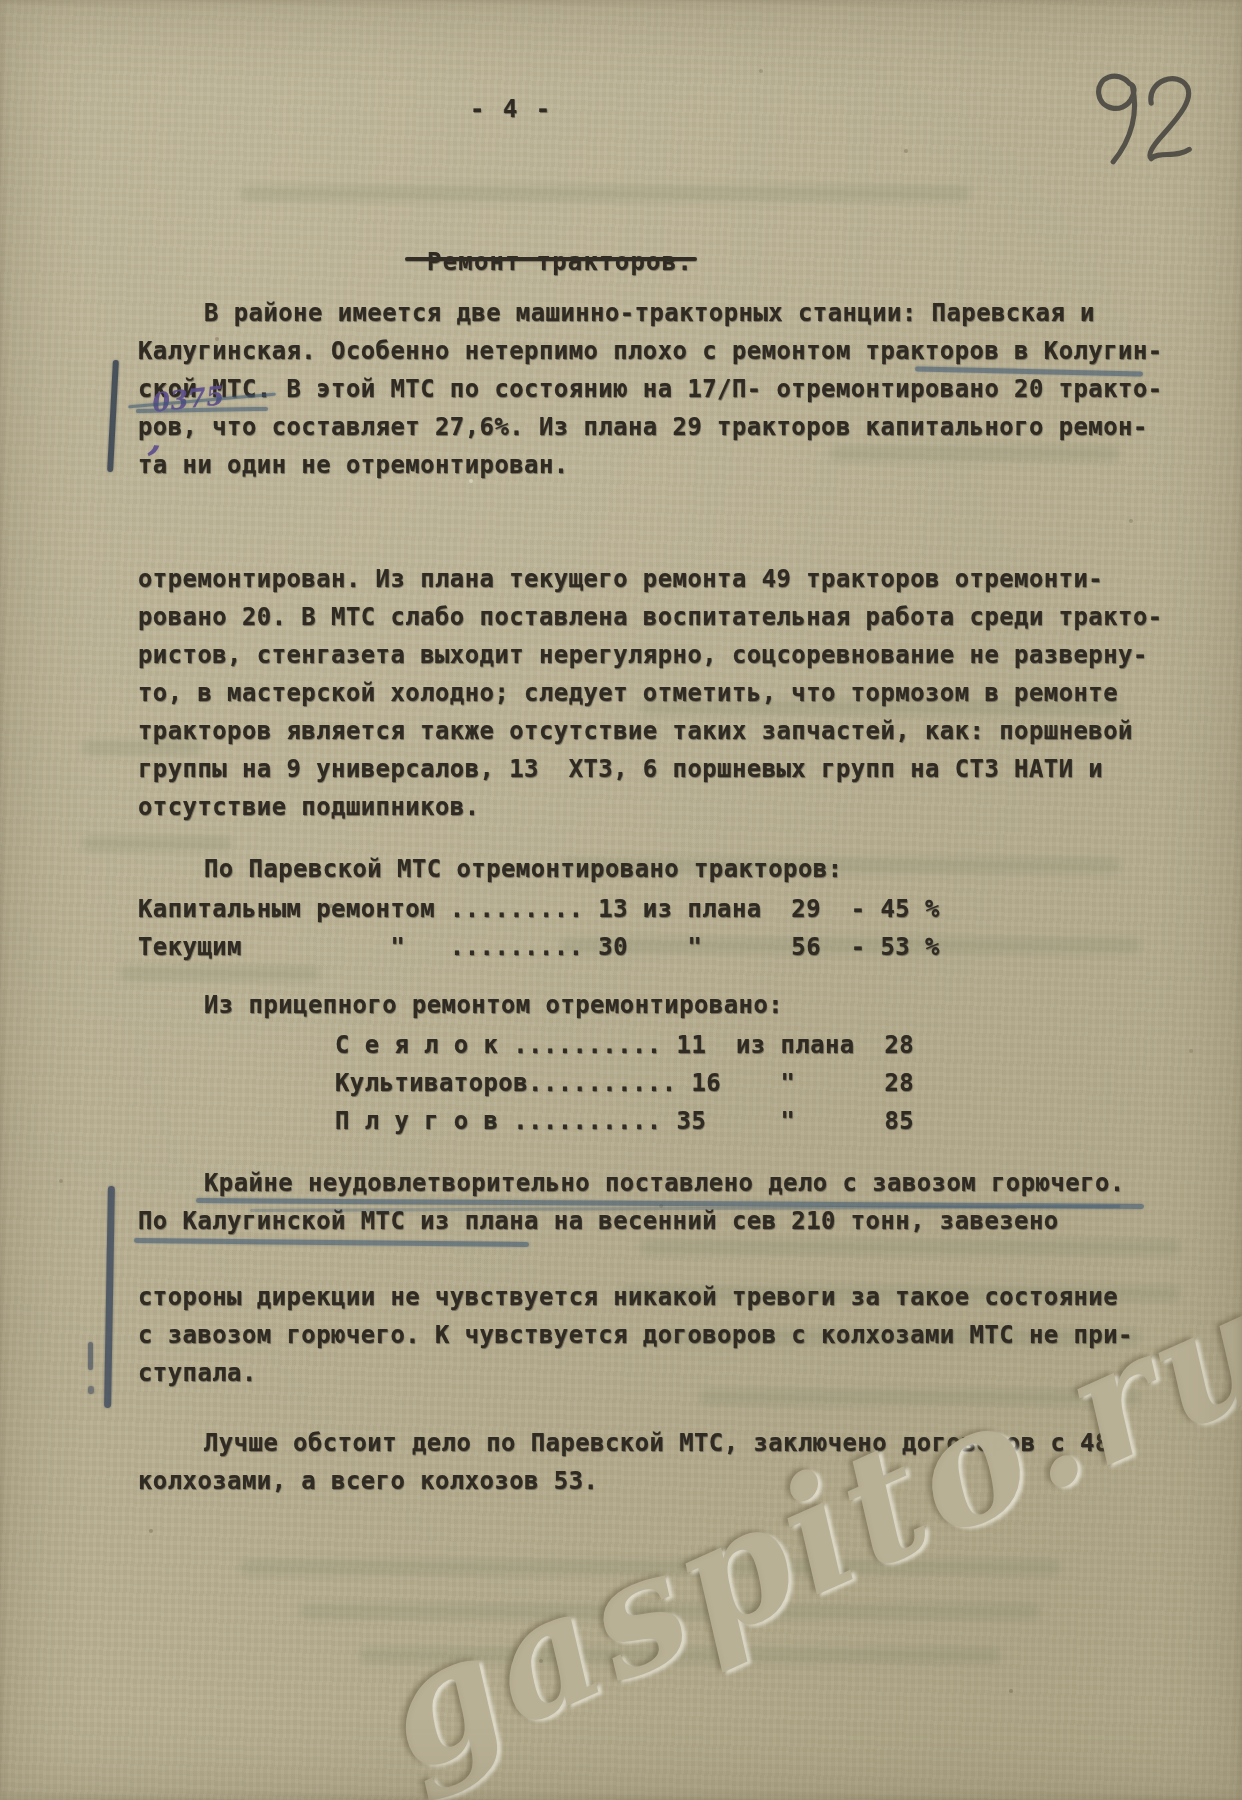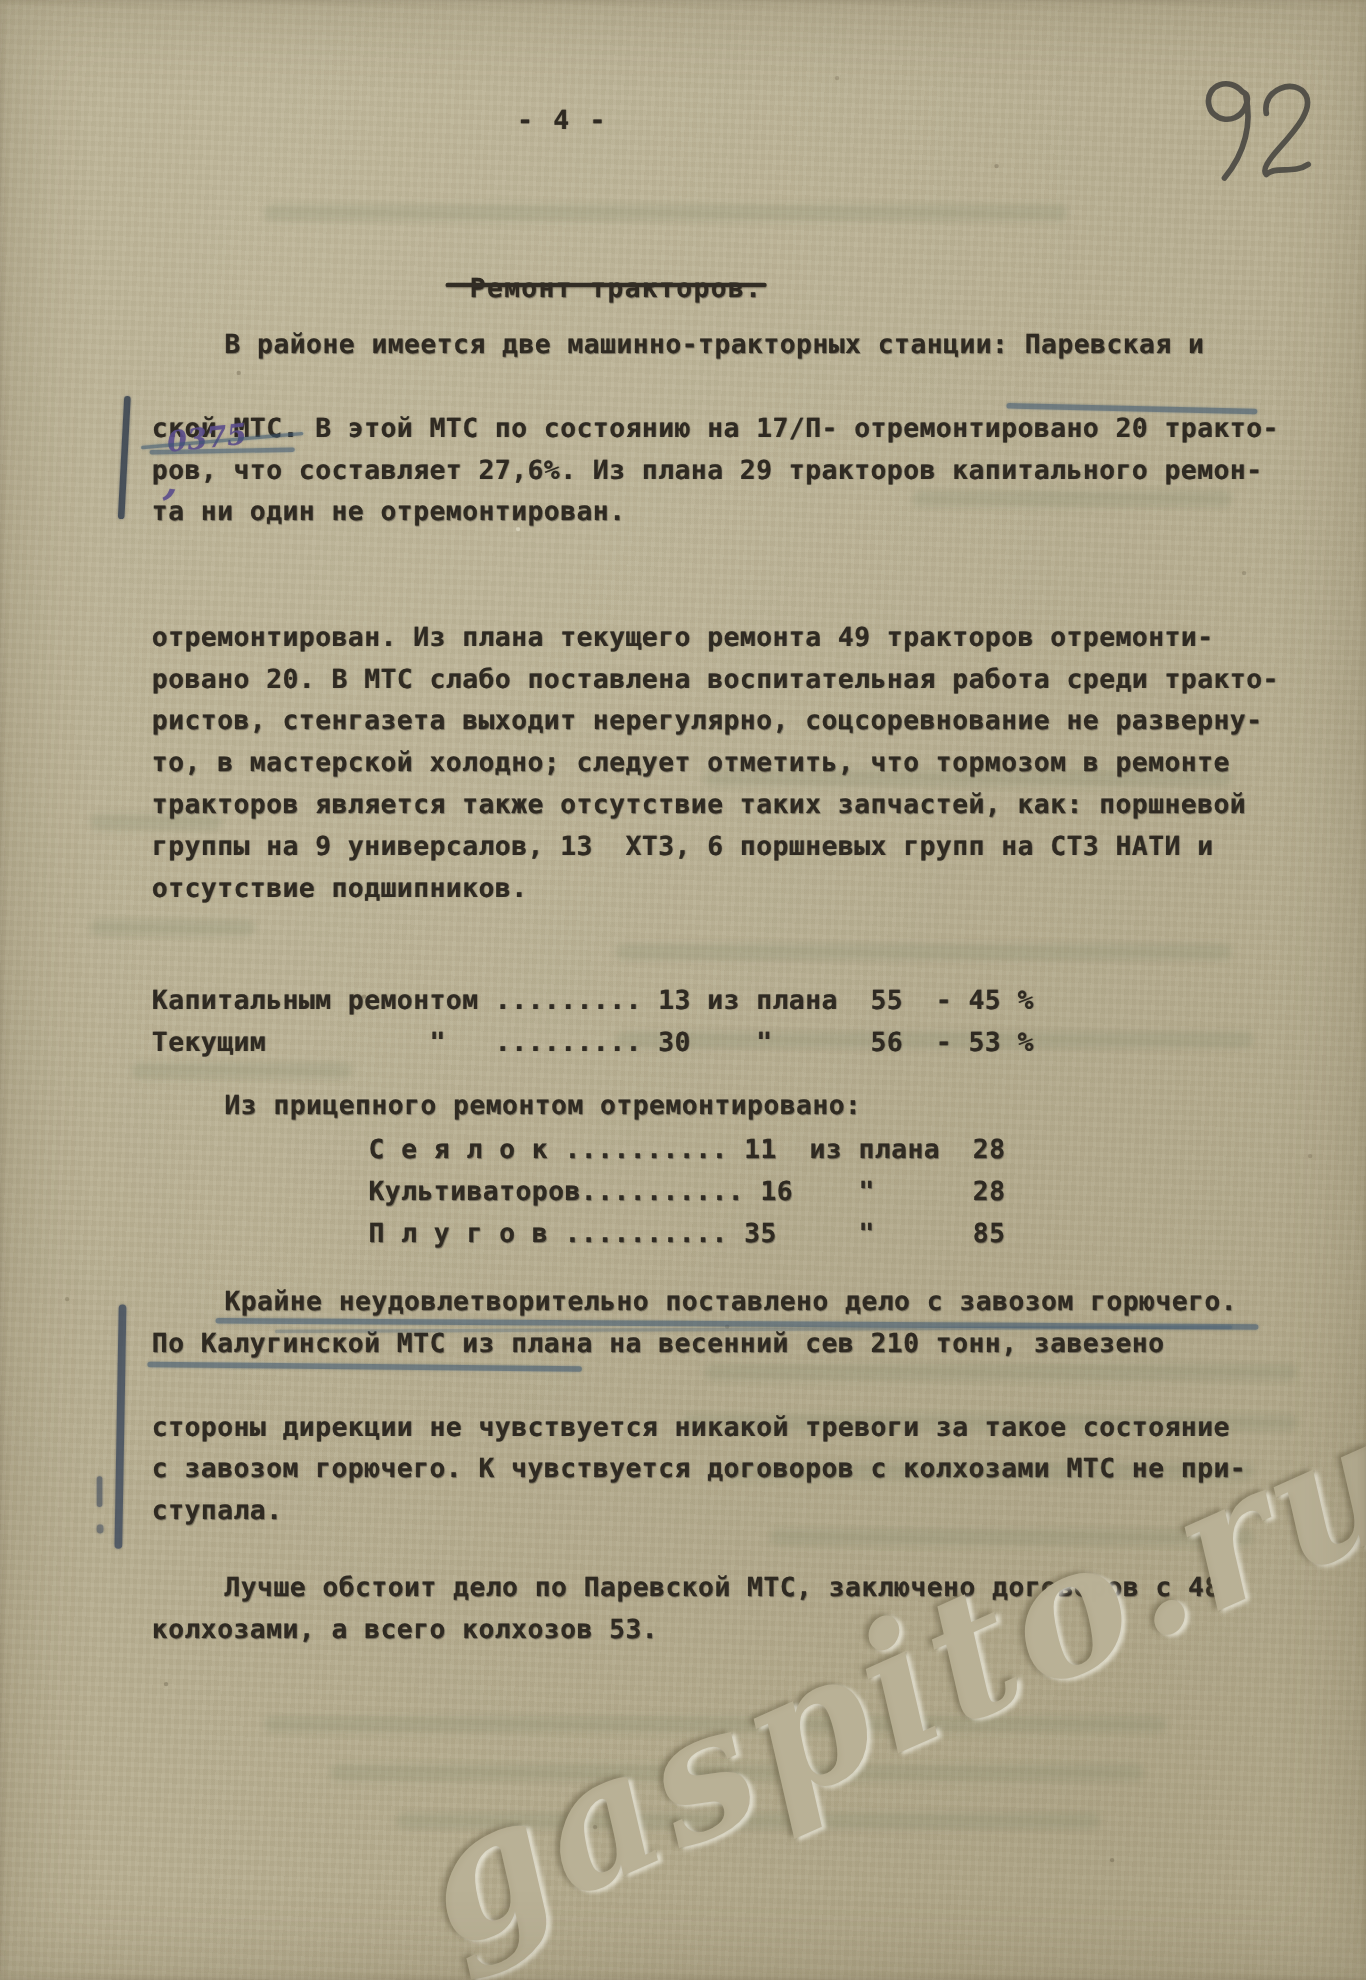--- a/index.html
+++ b/index.html
@@ -85,40 +85,42 @@
       <path d="M44 25 C49 48 44 74 25 97"></path>
       <path d="M62 40 C58 18 88 8 97 24 C103 36 90 52 74 70 C64 81 58 90 62 94 C70 86 86 94 99 85"></path>
     </g>
   </svg>
 
   <div class="line pgnum">- 4 -</div>
   <div class="line doctitle">Ремонт тракторов.</div>
   <div class="title-rule"></div>
 
   <div class="line ind" style="top:300px">В районе имеется две машинно-тракторных станции: Паревская и</div>
+  <div class="line" style="top:338px">Калугинская. Особенно нетерпимо плохо с ремонтом тракторов в Колугин-</div>
   <div class="line" style="top:376px">ской МТС. В этой МТС по состоянию на 17/П- отремонтировано 20 тракто-</div>
   <div class="line" style="top:414px">ров, что составляет 27,6%. Из плана 29 тракторов капитального ремон-</div>
   <div class="line" style="top:452px">та ни один не отремонтирован.</div>
 
   <div class="blue-ul" style="left:915px; top:369px; width:228px; transform:rotate(1.3deg);"></div>
   <div class="blue-ul" style="left:136px; top:408px; width:132px; height:4px; transform:rotate(-1deg);"></div>
   <div class="violet" style="left:152px; top:386px; transform:rotate(-6deg);">0375</div>
   <div class="blue-ul" style="left:128px; top:399px; width:148px; height:3px; transform:rotate(-5deg); background:rgba(58,86,114,0.6);"></div>
   <div class="violet" style="left:150px; top:420px; font-size:36px; transform:rotate(8deg);">,</div>
   <div class="stroke" style="left:110px; top:360px; width:6px; height:112px; transform:rotate(3deg);"></div>
 
   <div class="line" style="top:566px">отремонтирован. Из плана текущего ремонта 49 тракторов отремонти-</div>
   <div class="line" style="top:604px">ровано 20. В МТС слабо поставлена воспитательная работа среди тракто-</div>
   <div class="line" style="top:642px">ристов, стенгазета выходит нерегулярно, соцсоревнование не разверну-</div>
   <div class="line" style="top:680px">то, в мастерской холодно; следует отметить, что тормозом в ремонте</div>
   <div class="line" style="top:718px">тракторов является также отсутствие таких запчастей, как: поршневой</div>
   <div class="line" style="top:756px">группы на 9 универсалов, 13  ХТЗ, 6 поршневых групп на СТЗ НАТИ и</div>
   <div class="line" style="top:794px">отсутствие подшипников.</div>
 
-  <div class="line" style="top:896px">Капитальным ремонтом ......... 13 из плана  55  - 45 %</div>
+  <div class="line ind" style="top:856px">По Паревской МТС отремонтировано тракторов:</div>
+  <div class="line" style="top:896px">Капитальным ремонтом ......... 13 из плана  29  - 45 %</div>
   <div class="line" style="top:934px">Текущим          "   ......... 30    "      56  - 53 %</div>
 
   <div class="line ind" style="top:992px">Из прицепного ремонтом отремонтировано:</div>
   <div class="line tab2" style="top:1032px">С е я л о к .......... 11  из плана  28</div>
   <div class="line tab2" style="top:1070px">Культиваторов.......... 16    "      28</div>
   <div class="line tab2" style="top:1108px">П л у г о в .......... 35     "      85</div>
 
   <div class="line ind" style="top:1170px">Крайне неудовлетворительно поставлено дело с завозом горючего.</div>
   <div class="line" style="top:1208px">По Калугинской МТС из плана на весенний сев 210 тонн, завезено</div>
   <div class="line" style="top:1284px">стороны дирекции не чувствуется никакой тревоги за такое состояние</div>

